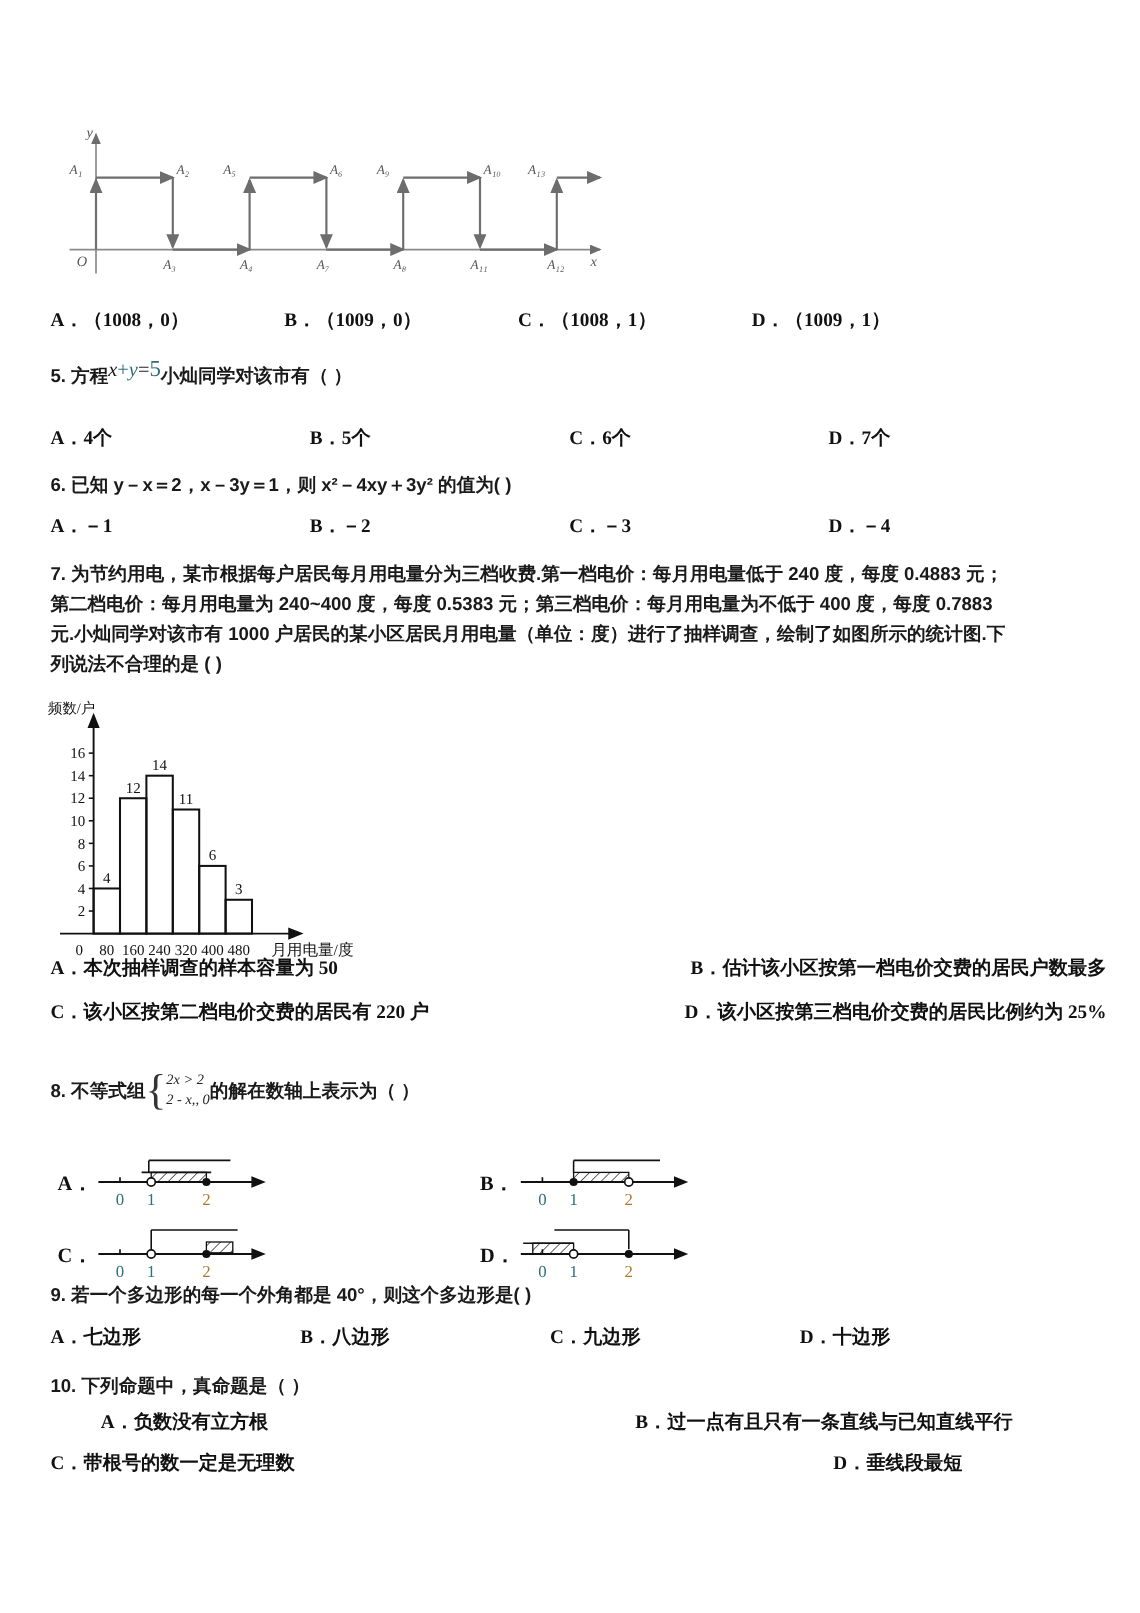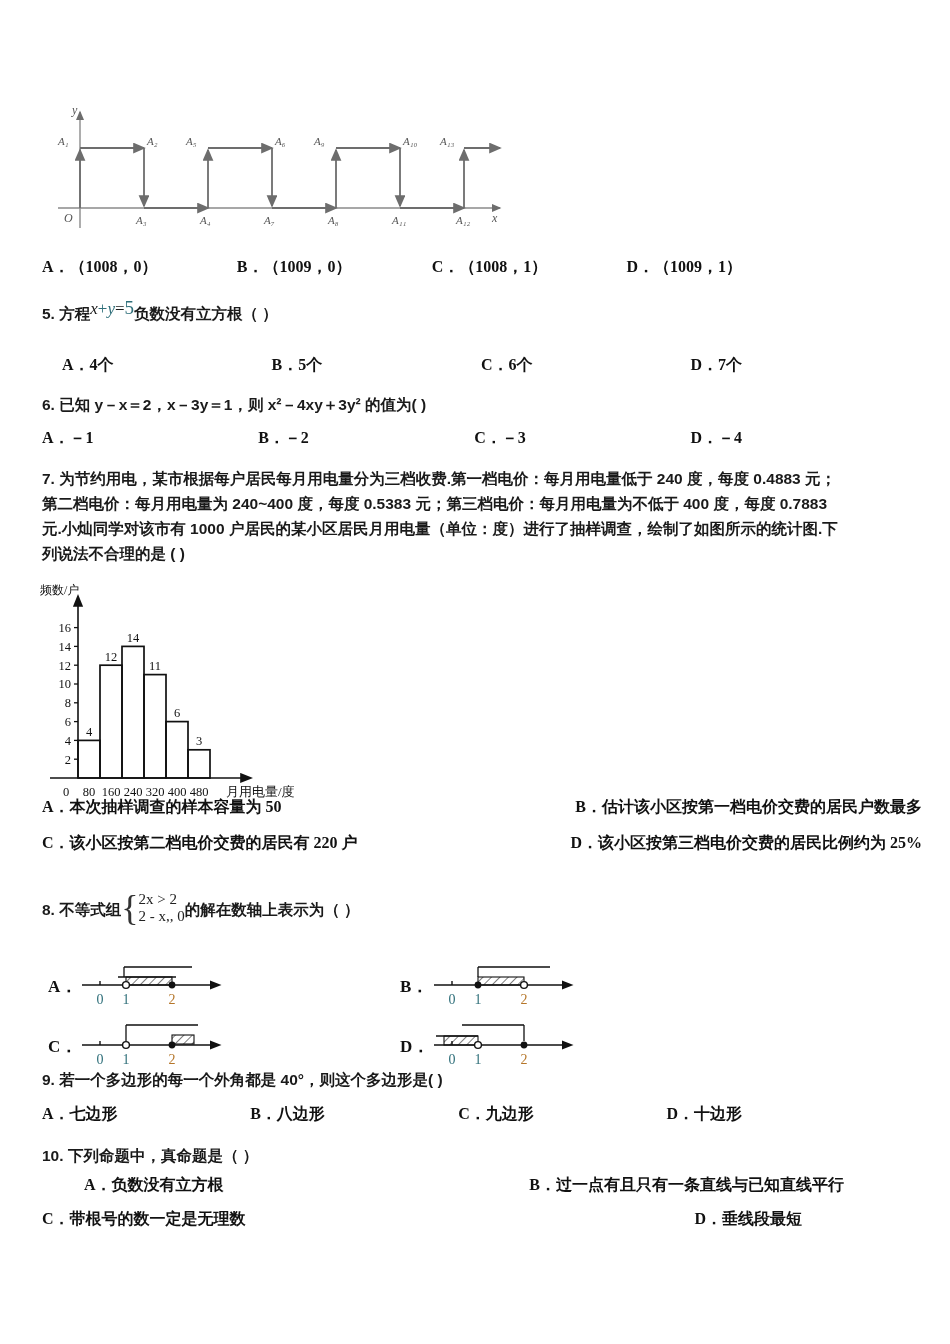--- a/index.html
+++ b/index.html
@@ -133,25 +133,25 @@
     <span class="opt" style="width:175px;">
       <span>C．</span><span>（1008，1）</span>
     </span>
     <span class="opt">
       <span>D．</span><span>（1009，1）</span>
     </span>
   </div>
 
   <div class="abs qtext" style="left:42px; top:300px; width:700px;">
     <span>5.</span>
-    <span>方程</span><span style="font-family:'Liberation Serif',serif;font-weight:normal;font-size:17px;position:relative;top:-5px;"><span class="mathi">x</span><span class="tealnum">+</span><span class="mathi tealnum">y</span><span>=</span><span class="tealnum" style="font-size:19px;">5</span></span><span>负数没有立方根（  ）</span>
+    <span>方程</span><span style="font-family:'Liberation Serif',serif;font-weight:normal;font-size:17px;position:relative;top:-5px;"><span class="mathi">x</span><span class="tealnum">+</span><span class="mathi tealnum">y</span><span>=</span><span class="tealnum" style="font-size:19px;">5</span></span><span>小灿同学对该市有（  ）</span>
   </div>
 
   <div class="abs opt-row" style="left:42px; top:355px; width:700px;">
-    <span class="opt" style="width:175px;margin-left:20px;">
+    <span class="opt" style="width:175px;">
       <span>A．</span><span>4个</span>
     </span>
     <span class="opt" style="width:175px;">
       <span>B．</span><span>5个</span>
     </span>
     <span class="opt" style="width:175px;">
       <span>C．</span><span>6个</span>
     </span>
     <span class="opt">
       <span>D．</span><span>7个</span>
@@ -271,21 +271,21 @@
     </span>
   </div>
 
   <div class="abs qtext" style="left:42px; top:893px; width:700px;">
     <span style="display:inline-block; vertical-align:middle;">
       <span>8.</span>
       <span>不等式组</span>
     </span><span style="display:inline-block; vertical-align:middle; position:relative; top:-2px;">
       <span style="display:inline-block; font-size:36px; font-family:'Liberation Serif',serif; font-weight:normal;
                    vertical-align:middle; line-height:32px; color:#333;">{</span><span style="display:inline-block; vertical-align:middle; font-family:'Liberation Serif',serif;
-                   font-weight:normal; font-size:15px; line-height:17px; color:#222;">
+                   font-weight:normal; font-style:italic; font-size:12px; line-height:17px; color:#222;">
         <span style="display:block;">2x &gt; 2</span>
         <span style="display:block;">2 - x,, 0</span>
       </span>
     </span><span style="display:inline-block; vertical-align:middle;">的解在数轴上表示为（      ）</span>
   </div>
 
   <div class="abs" style="left:48px; top:955px;">
     <div class="nl-wrap">
       <span class="nl-letter">A．</span>
       <svg class="numline" width="170" height="56" viewBox="0 0 170 56">

